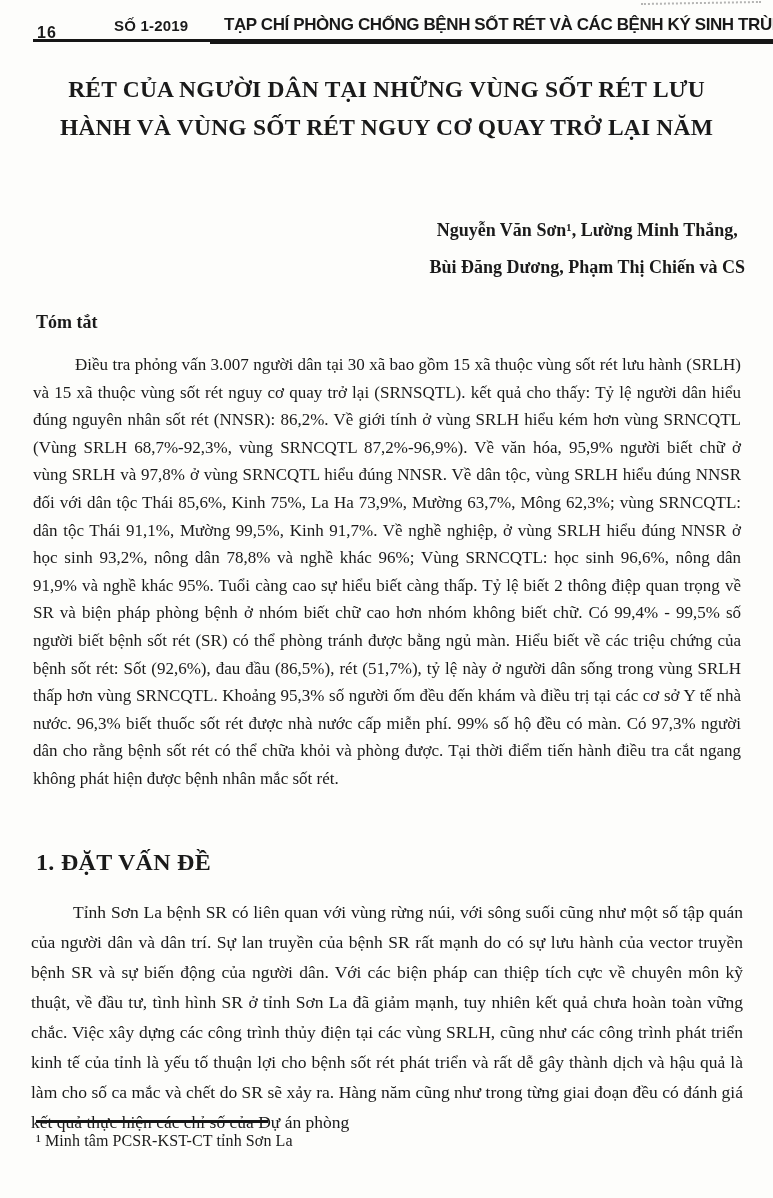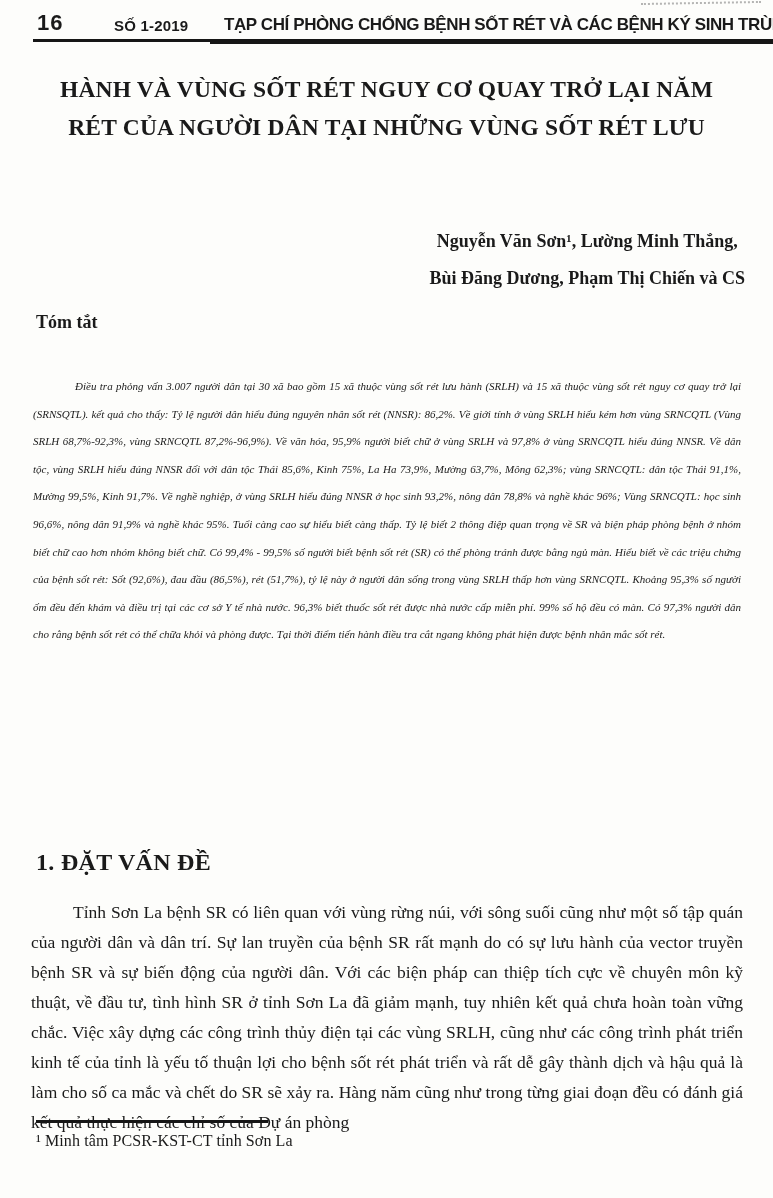--- a/index.html
+++ b/index.html
@@ -13,24 +13,24 @@
     height: 1198px;
     background: #fdfdfb;
     overflow: hidden;
     font-family: "Liberation Serif", serif;
     color: #1a1a1a;
   }
 
   
   .hdr-pagenum {
     position: absolute;
-    left: 37px; top: 10px;
+    left: 37px; top: 24px;
     font-family: "Liberation Sans", sans-serif;
     font-weight: bold;
-    font-size: 22px;
+    font-size: 16px;
     letter-spacing: 1px;
   }
   .hdr-issue {
     position: absolute;
     left: 114px; top: 17px;
     font-family: "Liberation Sans", sans-serif;
     font-weight: bold;
     font-size: 15px;
     letter-spacing: 0.2px;
   }
@@ -78,36 +78,34 @@
 
   
   .authors {
     position: absolute;
     right: 28px; top: 212px;
     text-align: center;
     font-weight: bold;
     font-size: 18px;
     line-height: 37px;
     white-space: nowrap;
-    margin-top: 11px;
   }
 
   
   .abstract-heading {
     position: absolute;
     left: 36px; top: 312px;
     font-weight: bold;
     font-size: 18px;
   }
   .abstract-text {
     position: absolute;
-    left: 33px; top: 362px;
+    left: 33px; top: 334px;
     width: 708px;
-    font-style: italic;
-    font-size: 11px;
+    font-size: 17px;
     line-height: 27.6px;
     text-align: justify;
     text-indent: 42px;
   }
 
   
   .section-heading {
     position: absolute;
     left: 36px; top: 849px;
     font-weight: bold;
@@ -145,22 +143,22 @@
 <div class="page">
 
   <span class="hdr-pagenum">16</span>
   <span class="hdr-issue">SỐ 1-2019</span>
   <span class="hdr-journal">TẠP CHÍ PHÒNG CHỐNG BỆNH SỐT RÉT VÀ CÁC BỆNH KÝ SINH TRÙNG</span>
   <div class="hdr-rule"></div>
   <div class="hdr-rule2"></div>
   <div class="scan-noise"></div>
 
   <div class="title">
+    <div class="tline">RÉT CỦA NGƯỜI DÂN TẠI NHỮNG VÙNG SỐT RÉT LƯU</div>
     <div class="tline">HÀNH VÀ VÙNG SỐT RÉT NGUY CƠ QUAY TRỞ LẠI NĂM</div>
-    <div class="tline">RÉT CỦA NGƯỜI DÂN TẠI NHỮNG VÙNG SỐT RÉT LƯU</div>
   </div>
 
   <div class="authors">
     <div>Nguyễn Văn Sơn¹, Lường Minh Thắng,</div>
     <div>Bùi Đăng Dương, Phạm Thị Chiến và CS</div>
   </div>
 
   <div class="abstract-heading">Tóm tắt</div>
   <p class="abstract-text">Điều tra phỏng vấn 3.007 người dân tại 30 xã bao gồm 15 xã thuộc vùng sốt rét lưu hành (SRLH) và 15 xã thuộc vùng sốt rét nguy cơ quay trở lại (SRNSQTL). kết quả cho thấy: Tỷ lệ người dân hiểu đúng nguyên nhân sốt rét (NNSR): 86,2%. Về giới tính ở vùng SRLH hiểu kém hơn vùng SRNCQTL (Vùng SRLH 68,7%-92,3%, vùng SRNCQTL 87,2%-96,9%). Về văn hóa, 95,9% người biết chữ ở vùng SRLH và 97,8% ở vùng SRNCQTL hiểu đúng NNSR. Về dân tộc, vùng SRLH hiểu đúng NNSR đối với dân tộc Thái 85,6%, Kinh 75%, La Ha 73,9%, Mường 63,7%, Mông 62,3%; vùng SRNCQTL: dân tộc Thái 91,1%, Mường 99,5%, Kinh 91,7%. Về nghề nghiệp, ở vùng SRLH hiểu đúng NNSR ở học sinh 93,2%, nông dân 78,8% và nghề khác 96%; Vùng SRNCQTL: học sinh 96,6%, nông dân 91,9% và nghề khác 95%. Tuổi càng cao sự hiểu biết càng thấp. Tỷ lệ biết 2 thông điệp quan trọng về SR và biện pháp phòng bệnh ở nhóm biết chữ cao hơn nhóm không biết chữ. Có 99,4% - 99,5% số người biết bệnh sốt rét (SR) có thể phòng tránh được bằng ngủ màn. Hiểu biết về các triệu chứng của bệnh sốt rét: Sốt (92,6%), đau đầu (86,5%), rét (51,7%), tỷ lệ này ở người dân sống trong vùng SRLH thấp hơn vùng SRNCQTL. Khoảng 95,3% số người ốm đều đến khám và điều trị tại các cơ sở Y tế nhà nước. 96,3% biết thuốc sốt rét được nhà nước cấp miễn phí. 99% số hộ đều có màn. Có 97,3% người dân cho rằng bệnh sốt rét có thể chữa khỏi và phòng được. Tại thời điểm tiến hành điều tra cắt ngang không phát hiện được bệnh nhân mắc sốt rét.</p>
 

